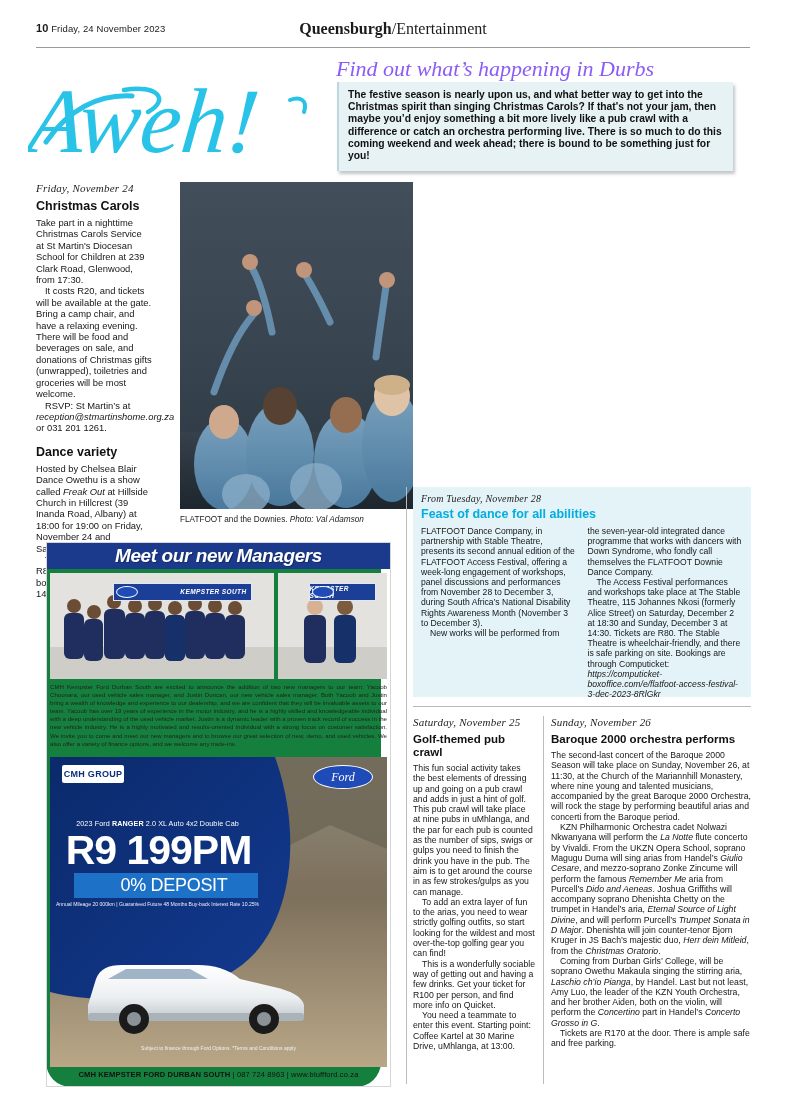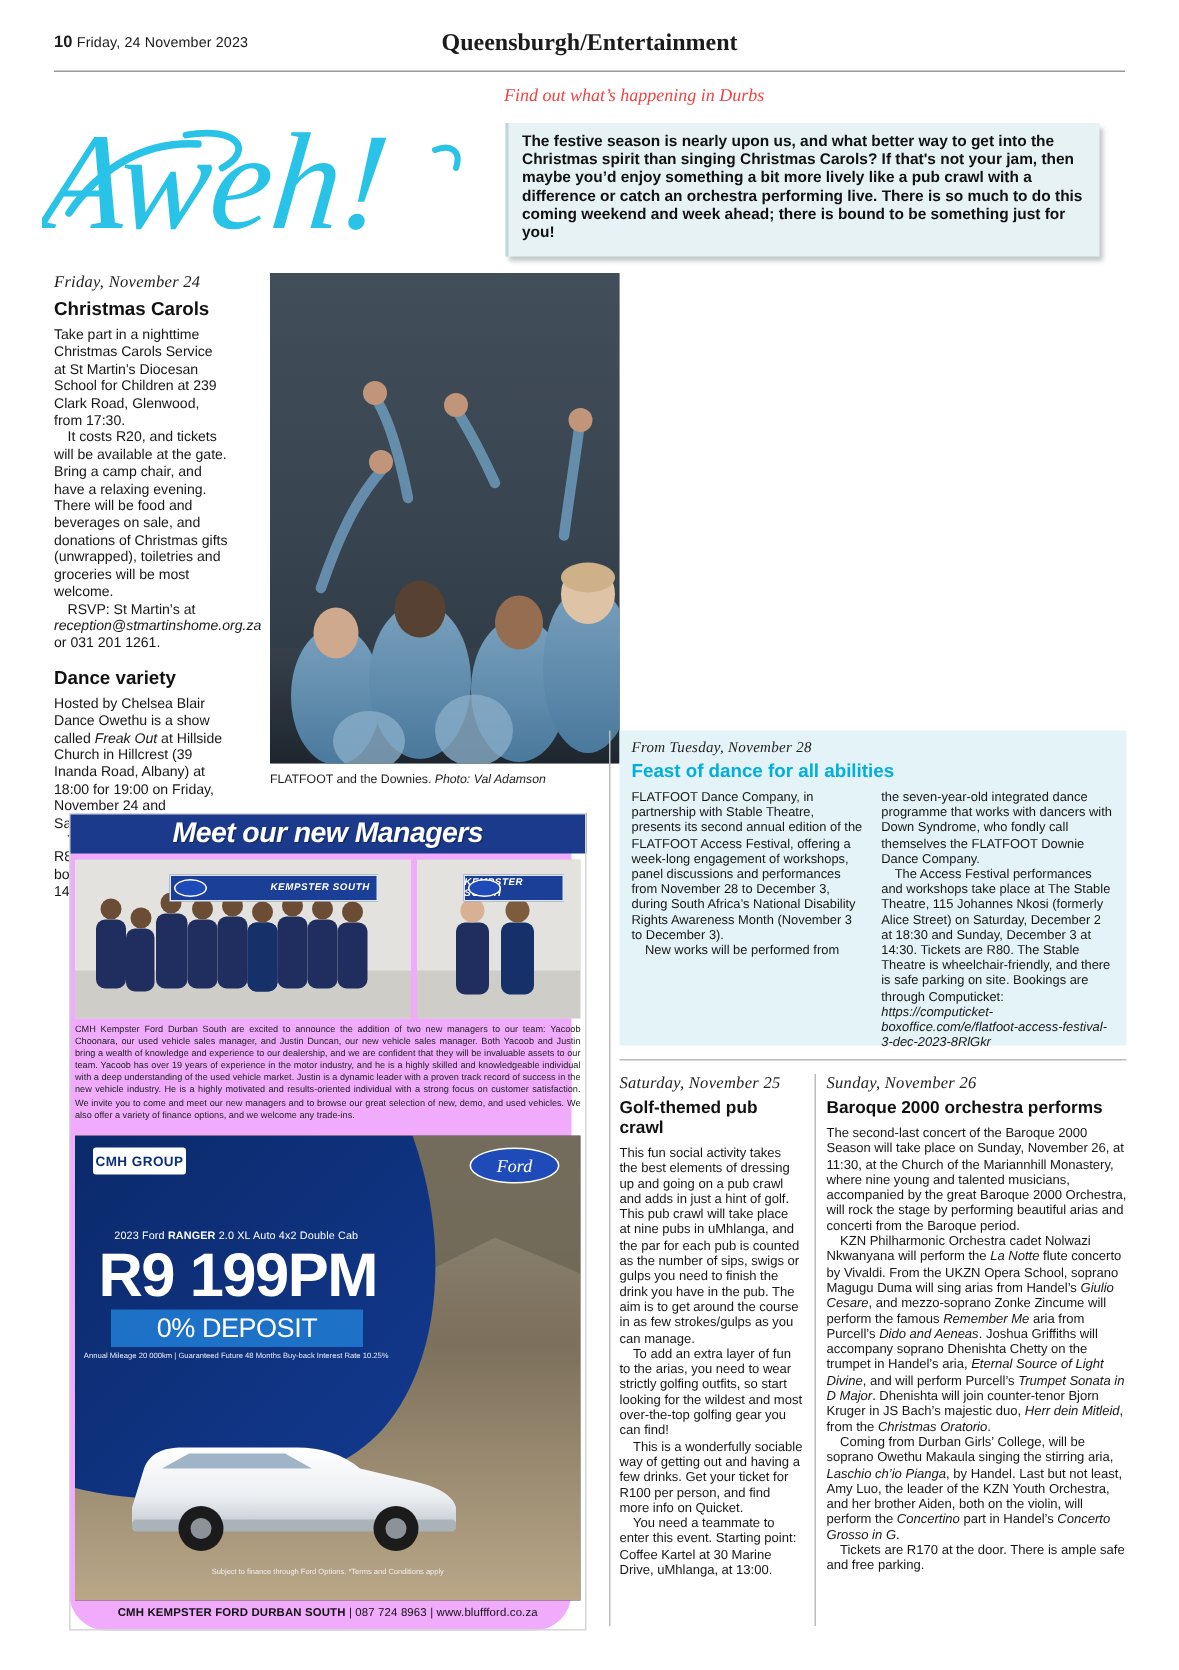--- a/index.html
+++ b/index.html
@@ -13,32 +13,32 @@
   }
   .page{position:relative;width:786px;height:1113px;}
 
   
   .masthead{position:absolute;left:36px;top:22px;width:714px;height:26px;}
   .folio{position:absolute;left:0;top:0;font-size:9.5px;letter-spacing:.1px;white-space:nowrap;}
   .folio b{font-size:11px;font-weight:bold;}
   .sectiontitle{position:absolute;left:50%;top:-2px;transform:translateX(-50%);white-space:nowrap;
     font-family:"Liberation Serif", serif;font-size:16px;}
   .sectiontitle .brand{font-weight:bold;}
-  .sectiontitle .sub{font-weight:bold;text-align:right;}
+  .sectiontitle .sub{font-weight:normal;text-align:right;}
   .rule{position:absolute;left:36px;top:47px;width:714px;height:1px;background:#9a9a9a;}
 
   
   .aweh{
     position:absolute;left:28px;top:70px;width:320px;height:105px;
   }
   .aweh svg{display:block;}
   .kicker{
     position:absolute;left:336px;top:56px;width:400px;
-    font-family:"Liberation Serif", serif;font-style:italic;font-size:12px;
-    color:#ef4444;text-align:left;
+    font-family:"Liberation Serif", serif;font-style:italic;font-size:22px;
+    color:#8b5cf6;text-align:left;
   }
   .introbox{
     position:absolute;left:337px;top:82px;width:396px;
     background:#e7f2f5;
     border-left:2px solid #bfd6de;
     padding:7px 9px 9px 9px;
     box-sizing:border-box;
     font-size:10.3px;line-height:12.2px;font-weight:bold;color:#111;
     box-shadow:2px 3px 3px rgba(120,130,135,.45);
   }
@@ -80,21 +80,21 @@
   
   .hr-thin{position:absolute;height:1px;background:#b9b9b9;}
   .vrule{position:absolute;width:1px;background:#bcbcbc;}
 
   .col-mid{position:absolute;left:413px;top:716px;width:122px;}
   .col-right{position:absolute;left:551px;top:716px;width:200px;}
   .col-mid p.body,.col-right p.body{font-size:8.7px;line-height:10.3px;}
   .col-mid h2.hdl,.col-right h2.hdl{font-size:11.5px;line-height:13px;}
 
   
-  .ad{position:absolute;left:46px;top:542px;width:335px;height:545px;background:#f0abfc;border-radius:25px;}
+  .ad{position:absolute;left:46px;top:542px;width:335px;height:545px;background:#15803d;border-radius:25px;}
   .ad-banner{
     position:absolute;left:0;top:0;width:345px;height:27px;background:#1b3a8c;
     display:flex;align-items:center;justify-content:center;
   }
   .ad-banner span{
     color:#fff;font-size:19px;font-weight:bold;font-style:italic;letter-spacing:-.4px;
     text-shadow:1px 1px 0 #122a66;
   }
   .ad-photos{position:absolute;left:4px;top:31px;width:337px;height:106px;display:flex;gap:4px;}
   .ad-photo{position:relative;overflow:hidden;background:#cfd3d6;}
@@ -127,21 +127,21 @@
   .ford-badge{
     position:absolute;right:14px;top:8px;width:58px;height:22px;border-radius:50%;
     background:#1e4bb8;border:1.5px solid #fff;
     display:flex;align-items:center;justify-content:center;
   }
   .ford-badge span{font-family:"Liberation Serif",serif;font-style:italic;color:#fff;font-size:12px;}
   .ad-model{position:absolute;left:0;top:62px;width:215px;text-align:center;color:#fff;font-size:7.2px;letter-spacing:.1px;}
   .ad-model b{font-weight:bold;}
   .ad-price{position:absolute;left:1px;top:74px;width:215px;text-align:center;color:#fff;font-size:41px;font-weight:bold;letter-spacing:-1px;line-height:38px;}
   .ad-dep{position:absolute;left:24px;top:116px;width:168px;height:25px;background:#1d72c8;
-    display:flex;align-items:center;justify-content:center;}
+    display:flex;align-items:center;justify-content:center;padding-left:16px;}
   .ad-dep span{color:#fff;font-size:18px;letter-spacing:-.3px;}
   .ad-fine{position:absolute;left:0;top:144px;width:215px;text-align:center;color:#e9eef8;font-size:5.1px;line-height:7px;}
   .ad-terms{position:absolute;left:0;bottom:16px;width:337px;text-align:center;color:#f0f0f0;font-size:5px;}
   .ad-footer{
     position:absolute;left:4px;top:528px;width:337px;text-align:center;
     font-size:7.6px;color:#111;letter-spacing:.1px;
   }
   .ad-footer b{font-weight:bold;}
   .ad-border{position:absolute;left:46px;top:542px;width:345px;height:545px;border:1px solid #d6d6d6;box-sizing:border-box;pointer-events:none;}
 

